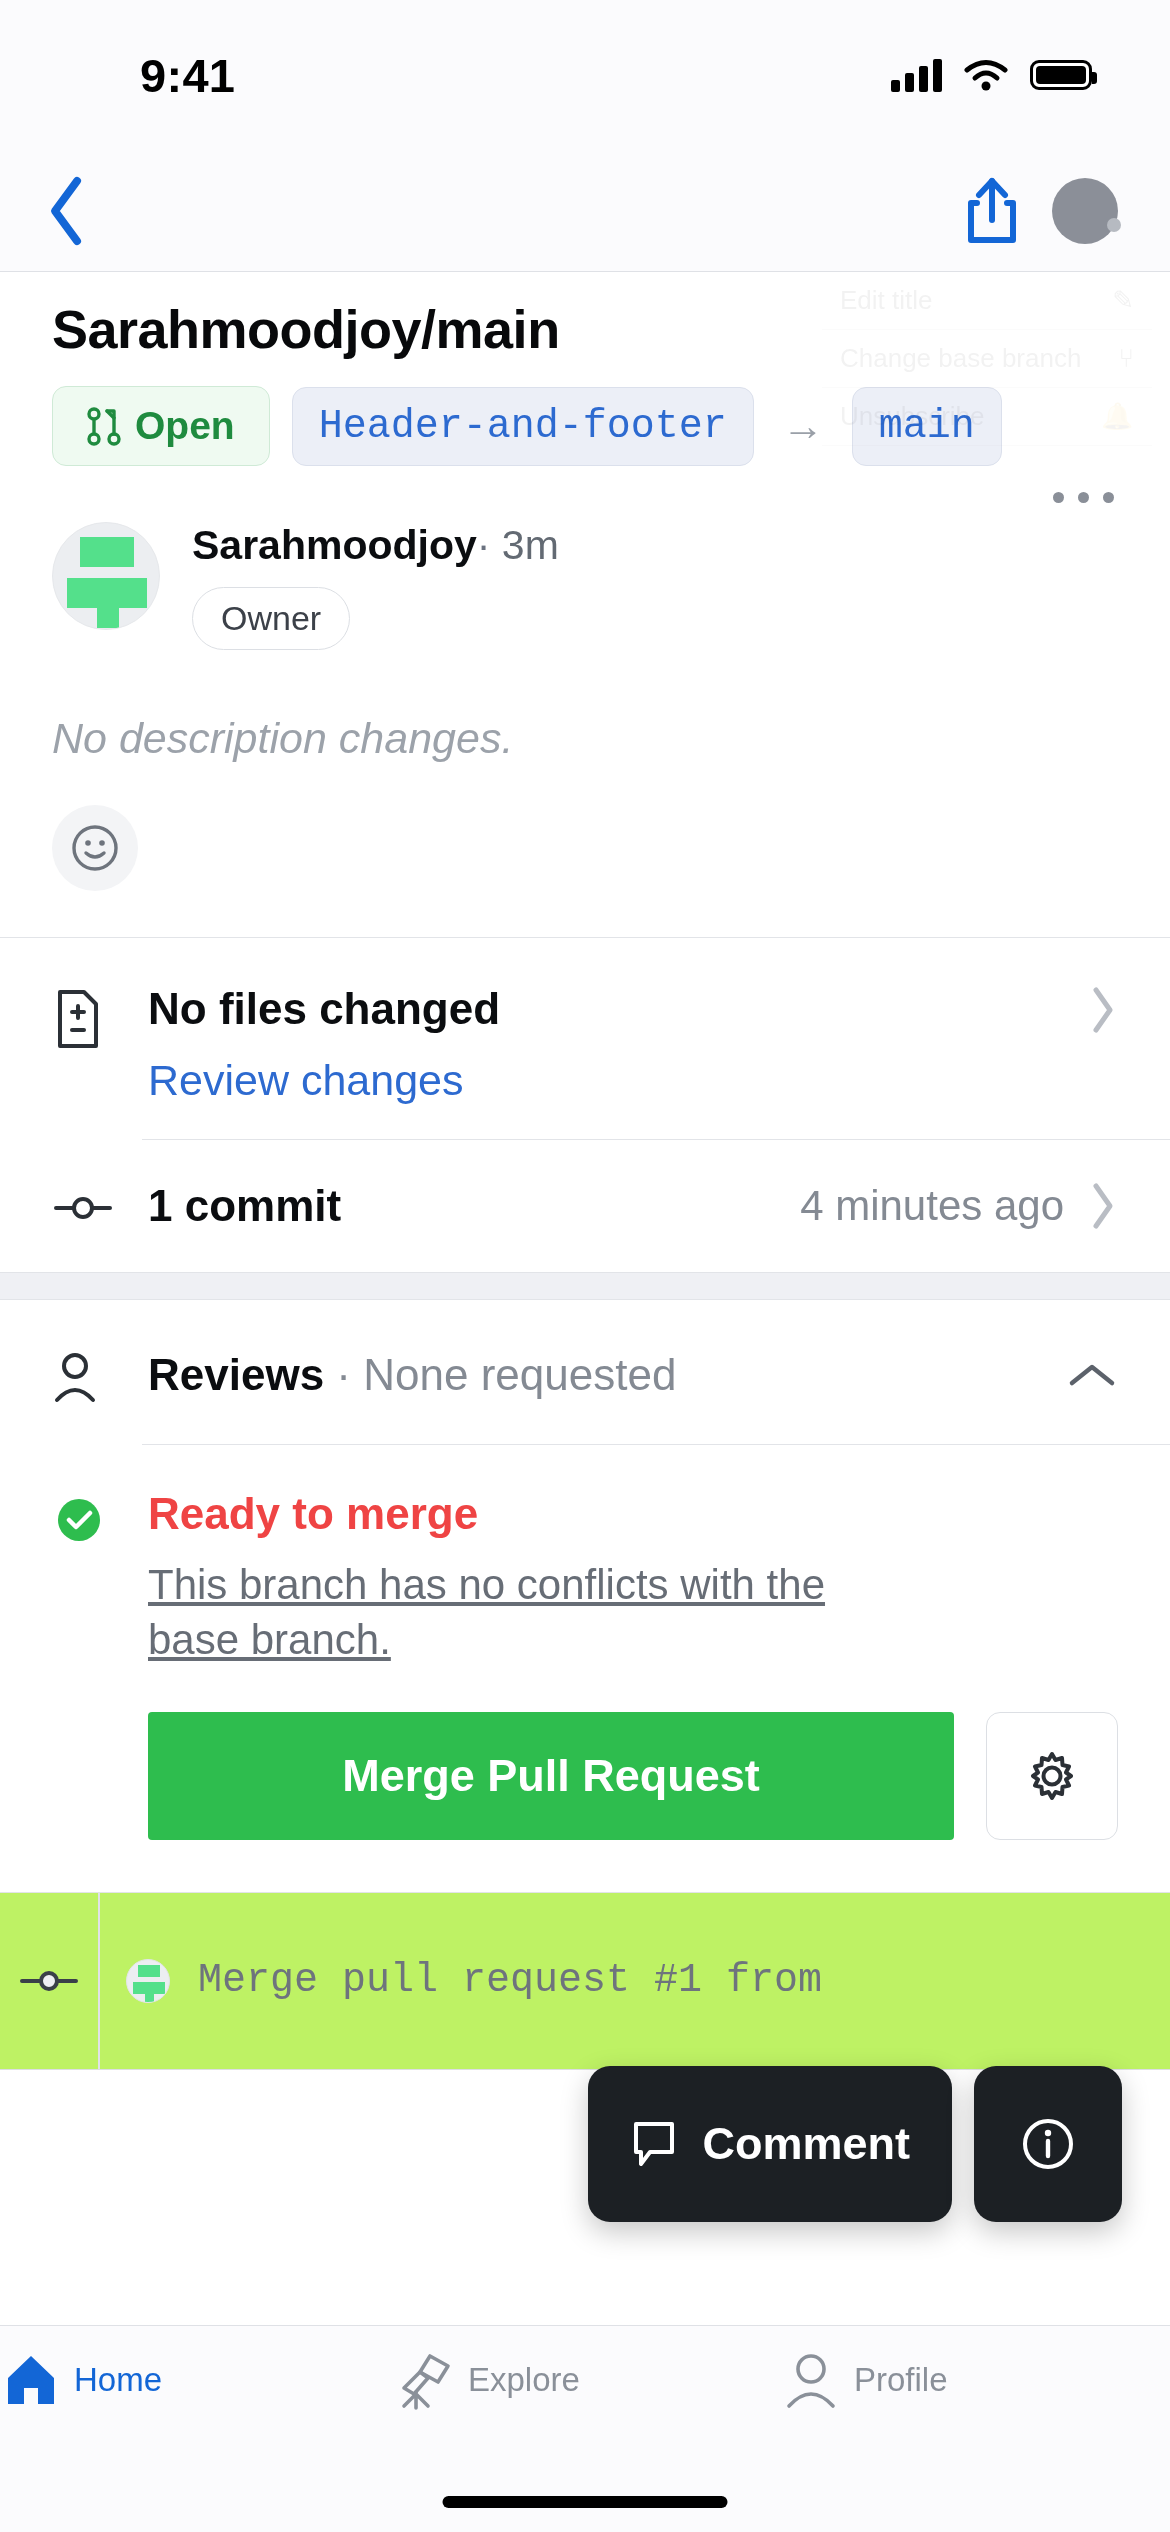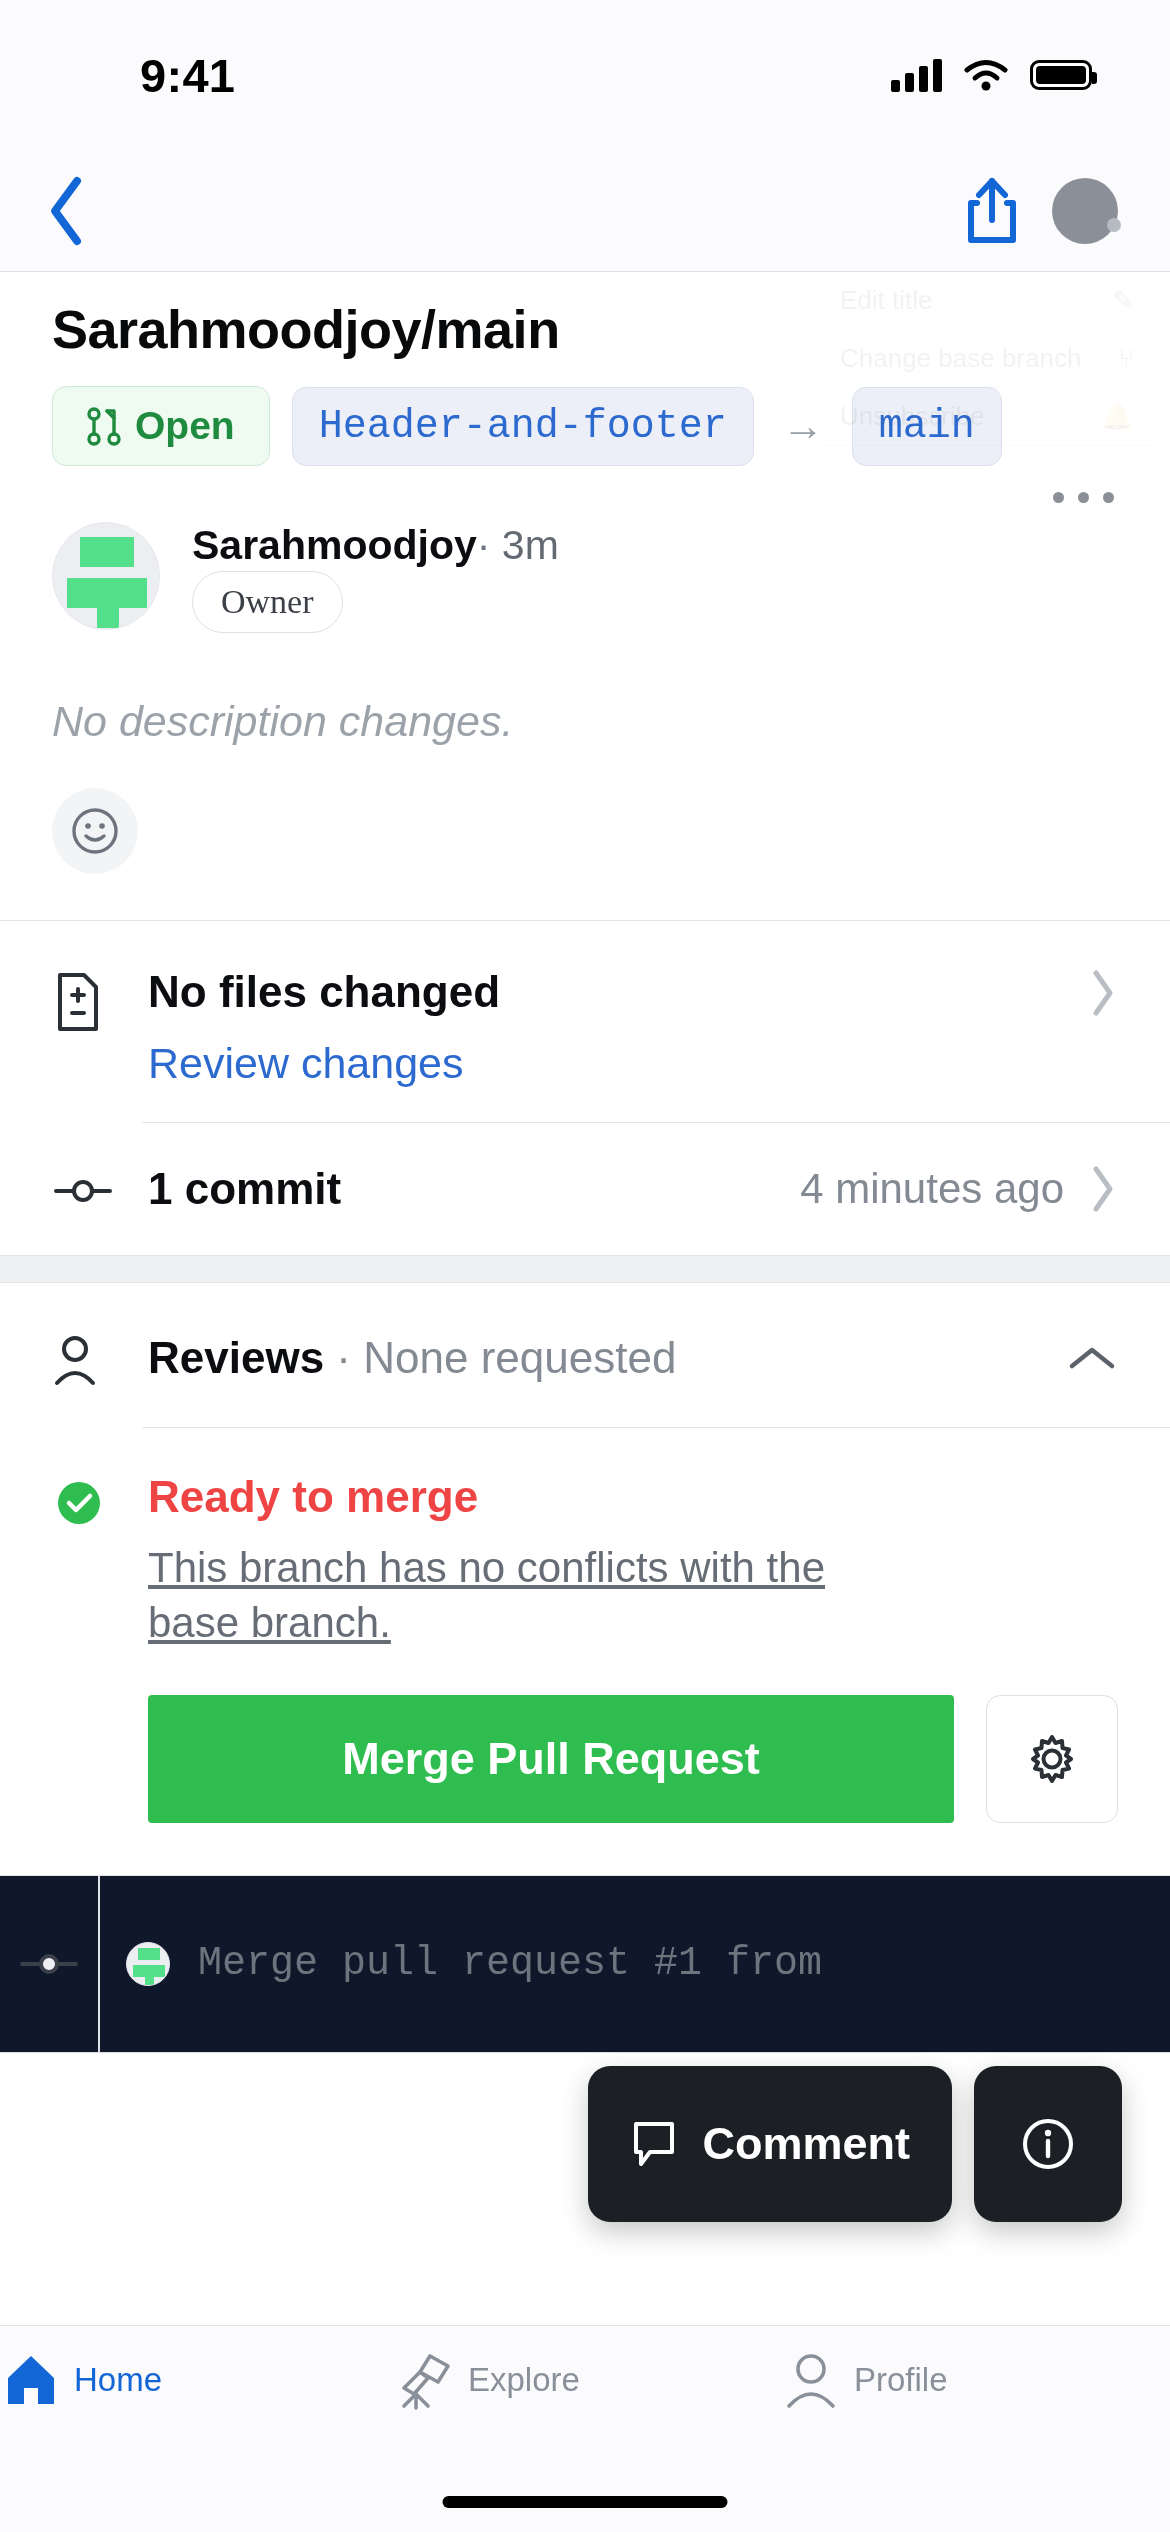--- a/index.html
+++ b/index.html
@@ -103,23 +103,23 @@
     border:1px solid #e6e8eb;
   }
   .avatar-big .g1{ position:absolute; left:27px; top:14px; width:54px; height:30px; background:#54e08b; }
   .avatar-big .g2{ position:absolute; left:14px; top:55px; width:80px; height:30px; background:#54e08b; }
   .avatar-big .g3{ position:absolute; left:44px; top:55px; width:22px; height:50px; background:#54e08b; }
   .author-main { padding-left:32px; flex:1; }
   .author-line { font-size:41px; font-weight:700; color:#0b0d10; }
   .author-line .dot { color:#6b7280; font-weight:400; }
   .author-line .ago { color:#636a73; font-weight:400; }
   .owner-chip {
-    display:inline-block; margin-top:2px;
+    display:inline-block; margin-top:18px;
     border:1.5px solid #dcdfe4; border-radius:999px;
-    padding:11px 28px; font-size:34px; color:#3c4149;font-family:Liberation Serif, serif;
+    padding:11px 28px; font-size:34px; color:#3c4149;
   }
   .dots { position:absolute; right:56px; top:26px; display:flex; gap:14px; }
   .dots i { width:11px; height:11px; border-radius:50%; background:#8a8f98; display:block; }
 
   .desc {
     padding:64px 52px 0 52px; font-size:43px; font-style:italic;
     color:#9ca2aa; font-weight:500;
   }
 
   .reaction-wrap { padding:42px 52px 0 52px; }
@@ -160,21 +160,21 @@
     font-family:"Liberation Sans", sans-serif;
     display:flex; align-items:center; justify-content:center;
   }
   .btn-gear {
     width:132px; height:128px; border:1.5px solid #dcdfe4; border-radius:14px;
     background:#fff; display:flex; align-items:center; justify-content:center;
   }
 
   
   .timeline {
-    background:#0f172a; border-top:1px solid #e2e4e8; border-bottom:1px solid #dcdee3;
+    background:#bef264; border-top:1px solid #e2e4e8; border-bottom:1px solid #dcdee3;
     height:178px; position:relative; display:flex; align-items:center;
   }
   .timeline::before{
     content:""; position:absolute; left:98px; top:0; bottom:0; width:1.5px; background:#e0e2e8;
   }
   .tl-icon { width:98px; display:flex; justify-content:center; z-index:1; }
   .tl-avatar {
     width:44px; height:44px; border-radius:50%; background:#eceef1;
     position:relative; overflow:hidden; margin-left:28px; flex:0 0 44px;
     border:1px solid #e3e5e9;

